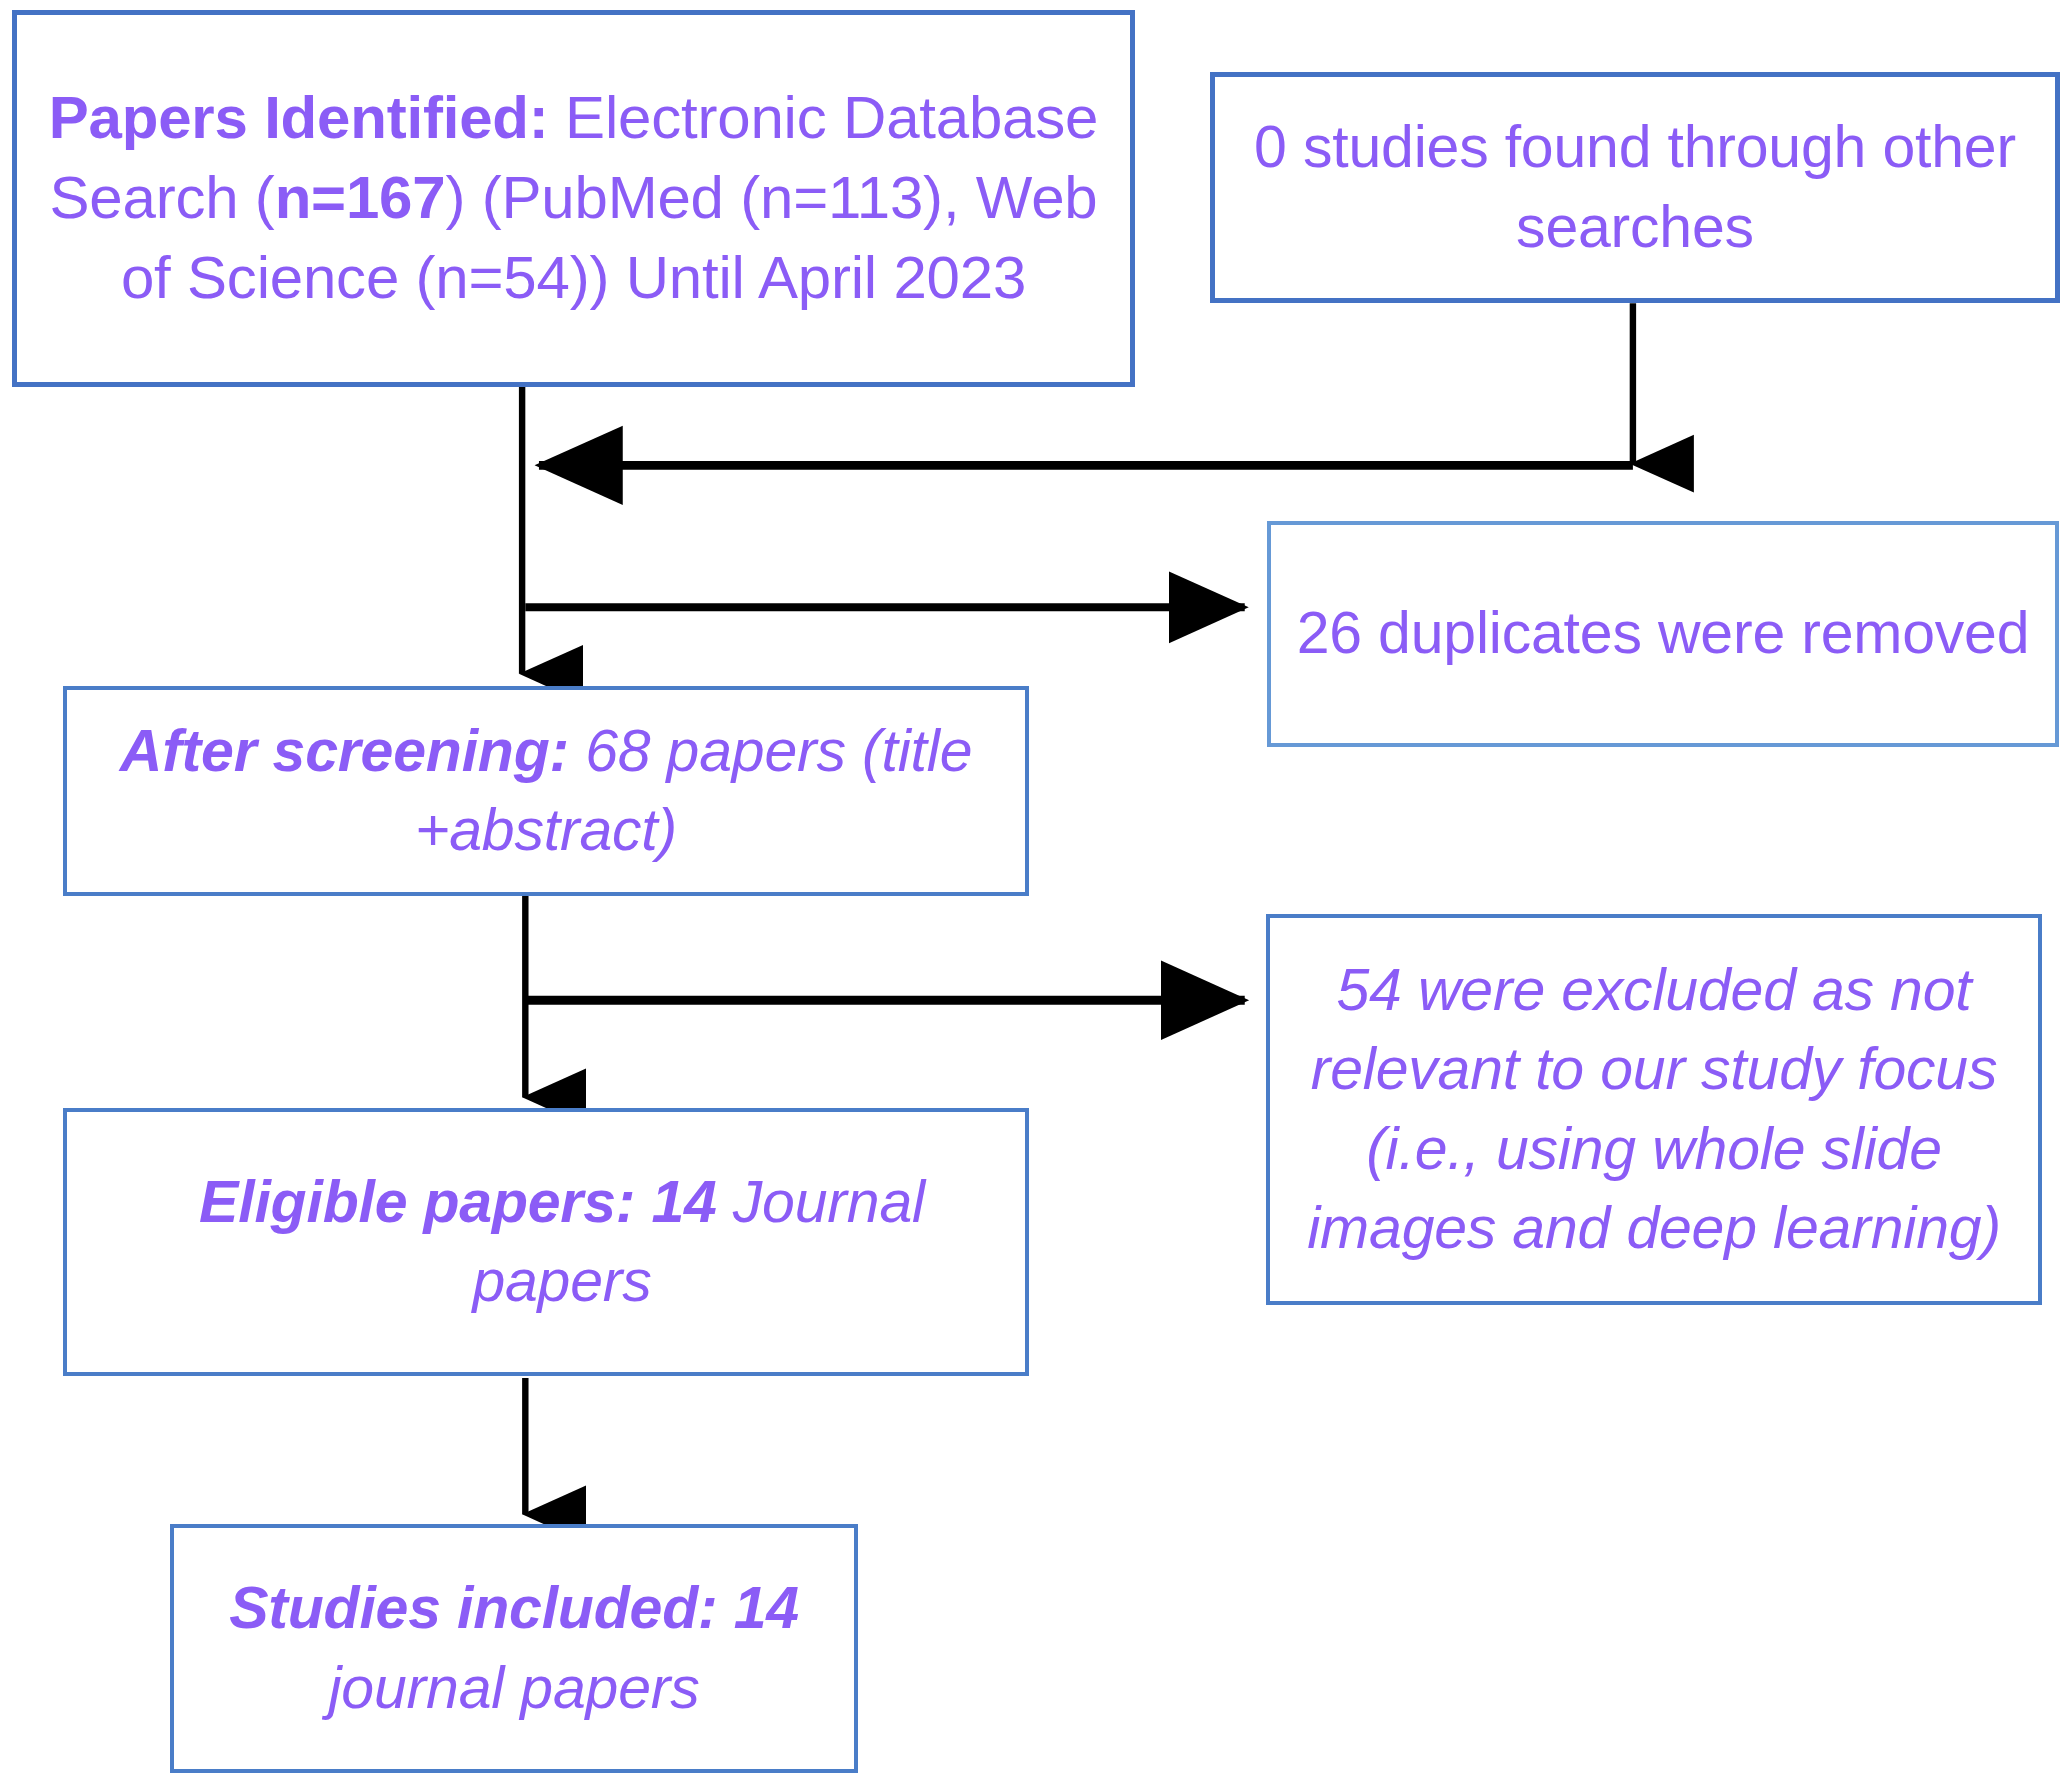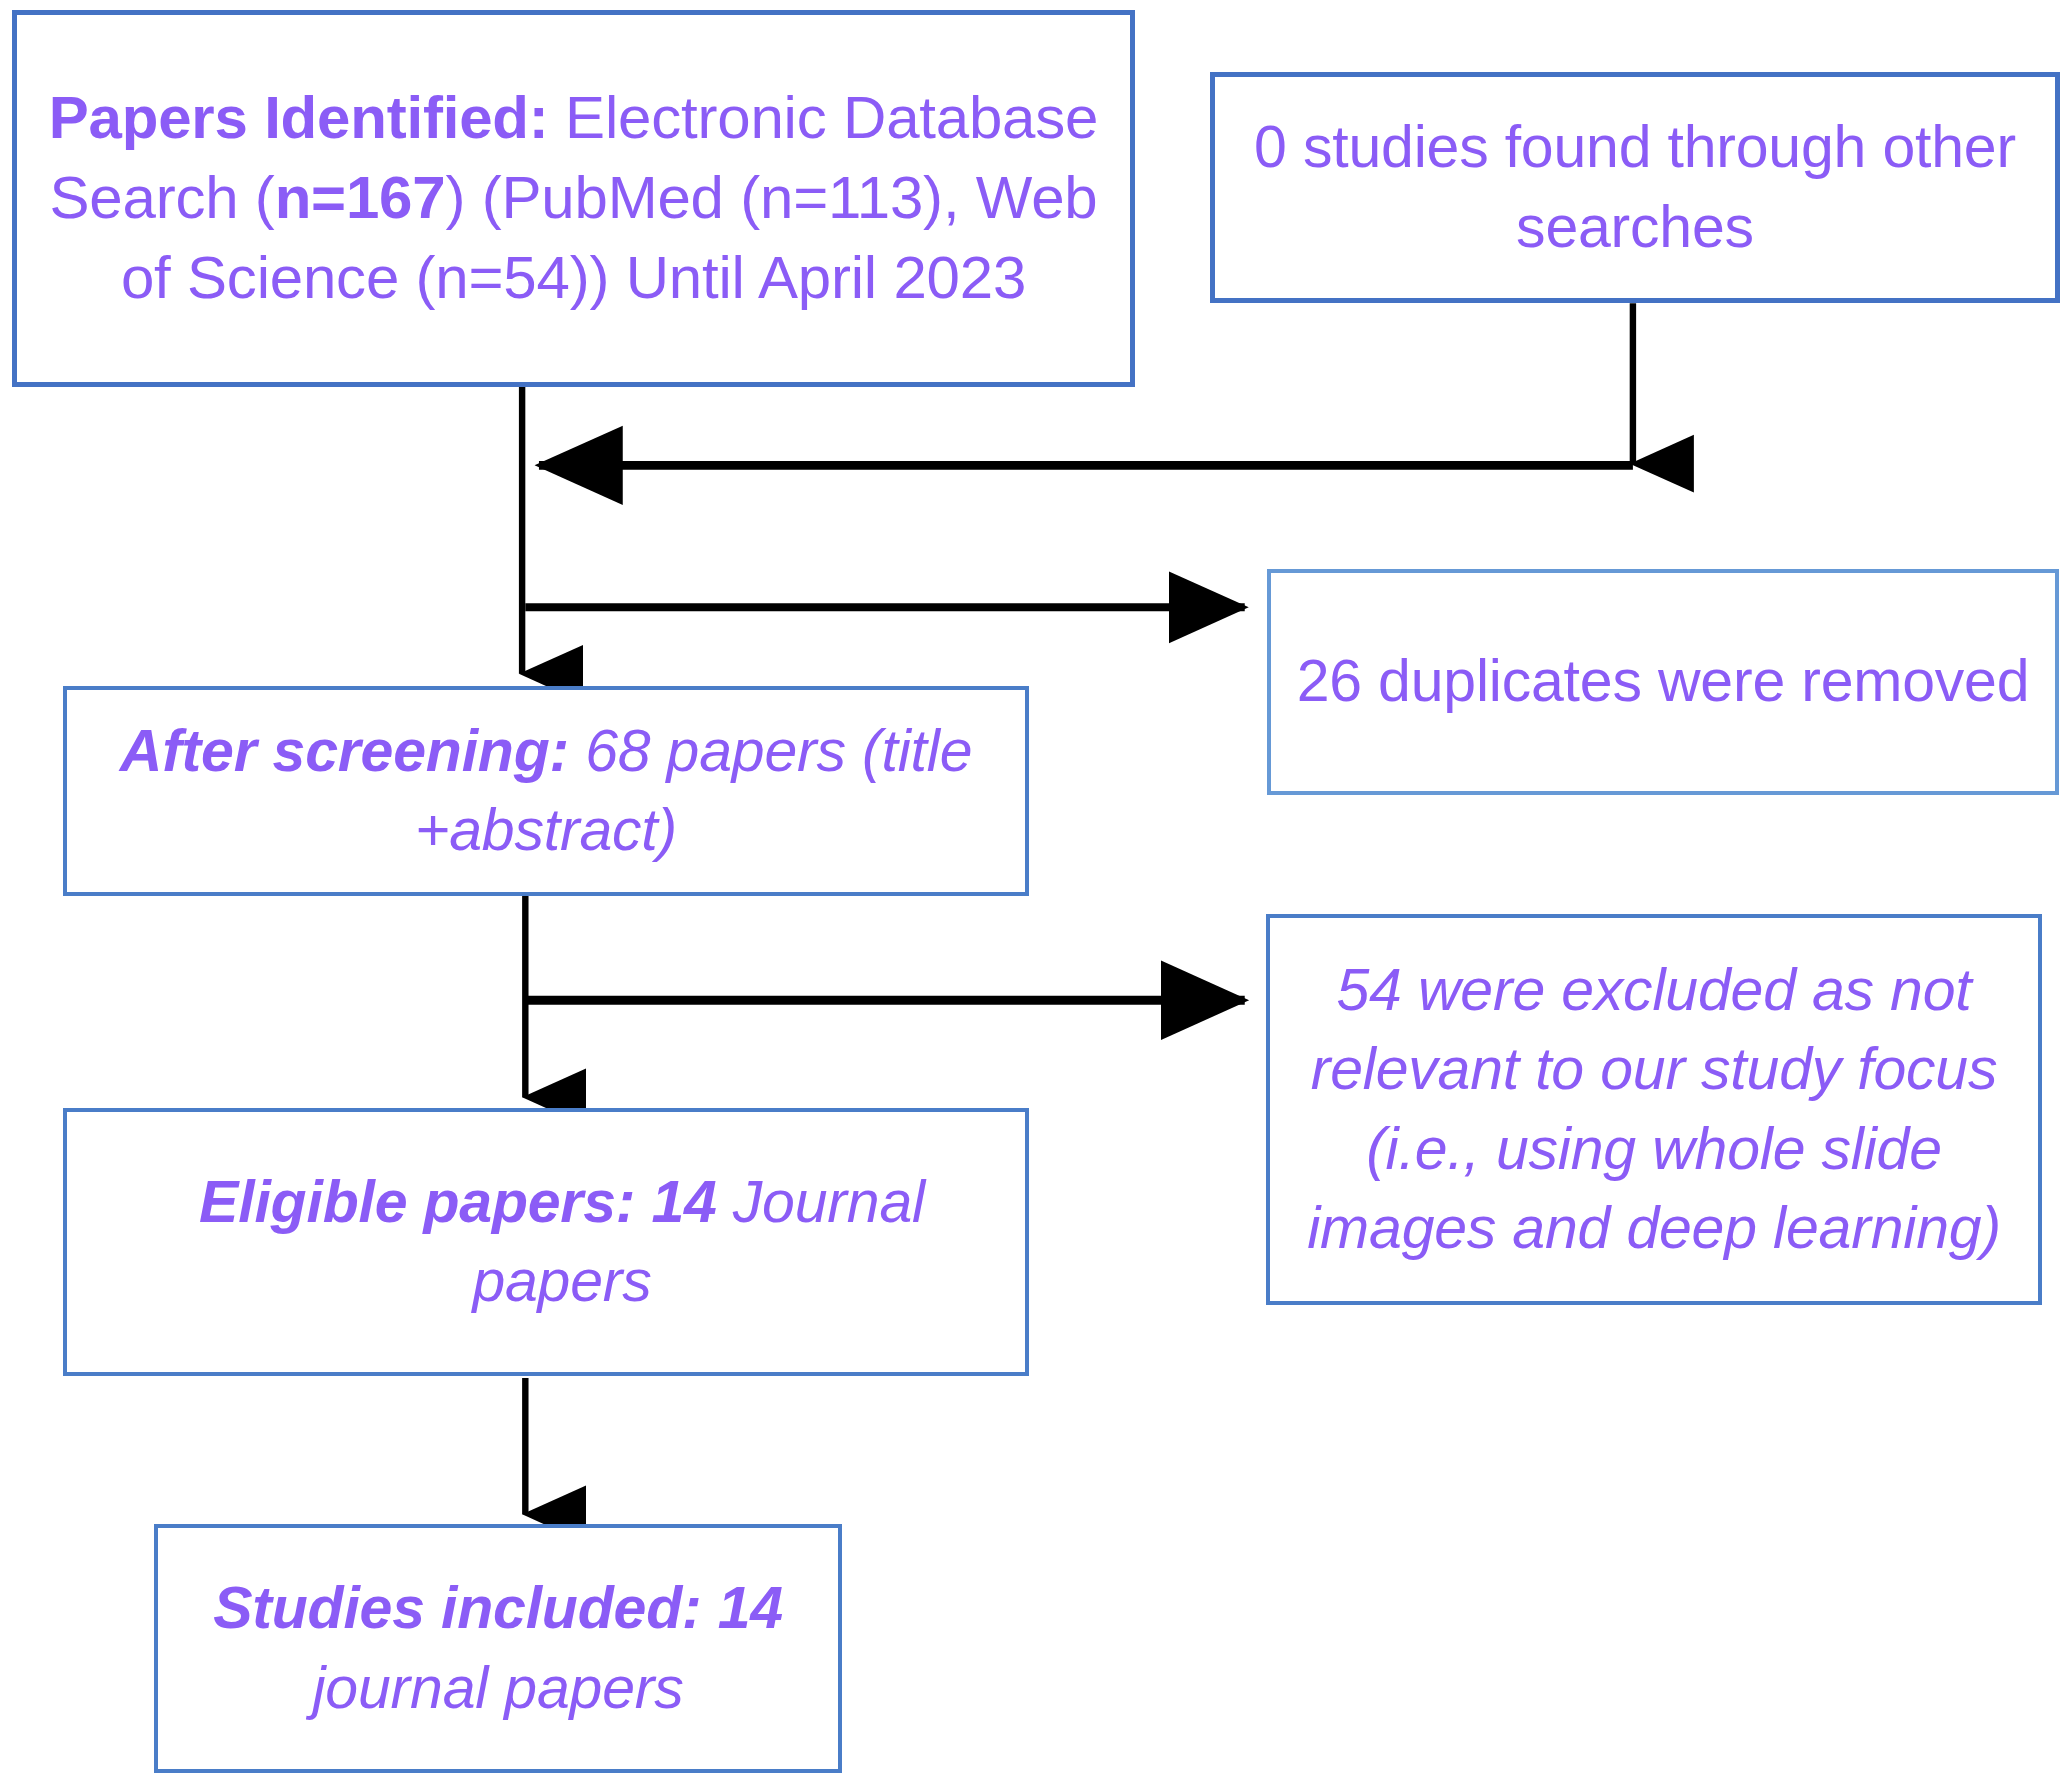--- a/index.html
+++ b/index.html
@@ -28,21 +28,21 @@
     line-height: 1.34;
     letter-spacing: -0.2px;
   }
   .fbox .txt {
     display: block;
     width: 100%;
     padding: 0 21px;
     box-sizing: border-box;
   }
   .b-strong { border: 5.6px solid #4472C4; }
-  .b-light  { border: 4.8px solid #6699D6; margin-top: 48px; }
+  .b-light  { border: 4.8px solid #6699D6; }
   .b-mid    { border: 4.8px solid #4A7DC8; font-style: italic; }
 
   
   #box-identified {
     left: 12px; top: 9.6px; width: 1123px; height: 377px;
     font-size: 60px;
   }
   #box-other-searches {
     left: 1210px; top: 72px; width: 850px; height: 231px;
     font-size: 59px;
@@ -58,21 +58,21 @@
   #box-excluded {
     left: 1266px; top: 914px; width: 776px; height: 391px;
     font-size: 59px;
   }
   #box-eligible {
     left: 63px; top: 1108px; width: 966px; height: 268px;
     font-size: 59px;
     padding-left: 32px;
   }
   #box-included {
-    left: 154px; top: 1524px; width: 688px; height: 249px;
+    left: 170px; top: 1524px; width: 688px; height: 249px;
     font-size: 59px;
   }
 
   b, .bold { font-weight: bold; }
 
   
   #connectors {
     position: absolute;
     left: 0; top: 0;
     width: 2066px; height: 1780px;

